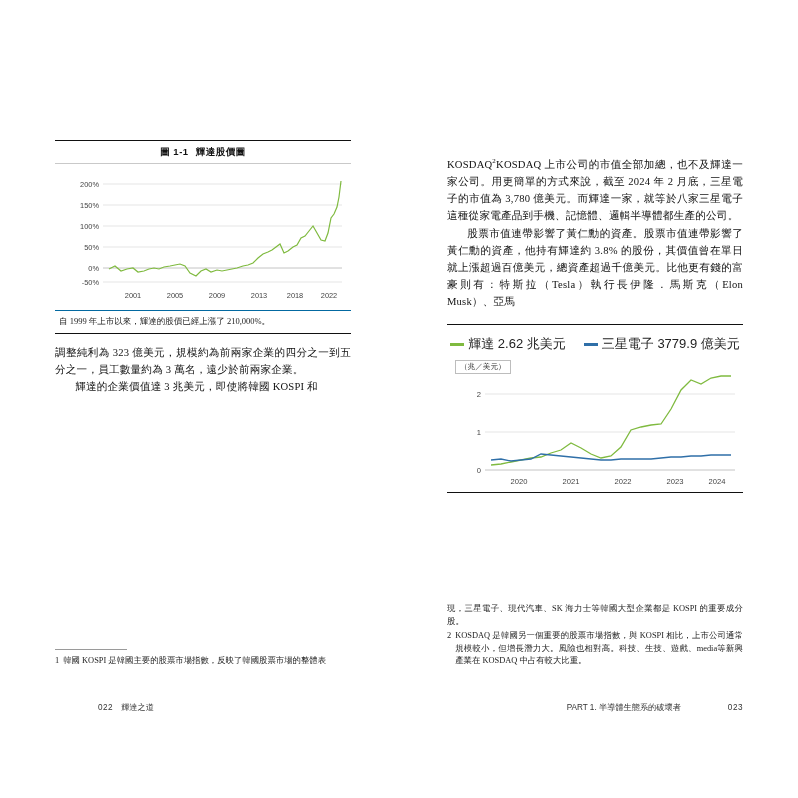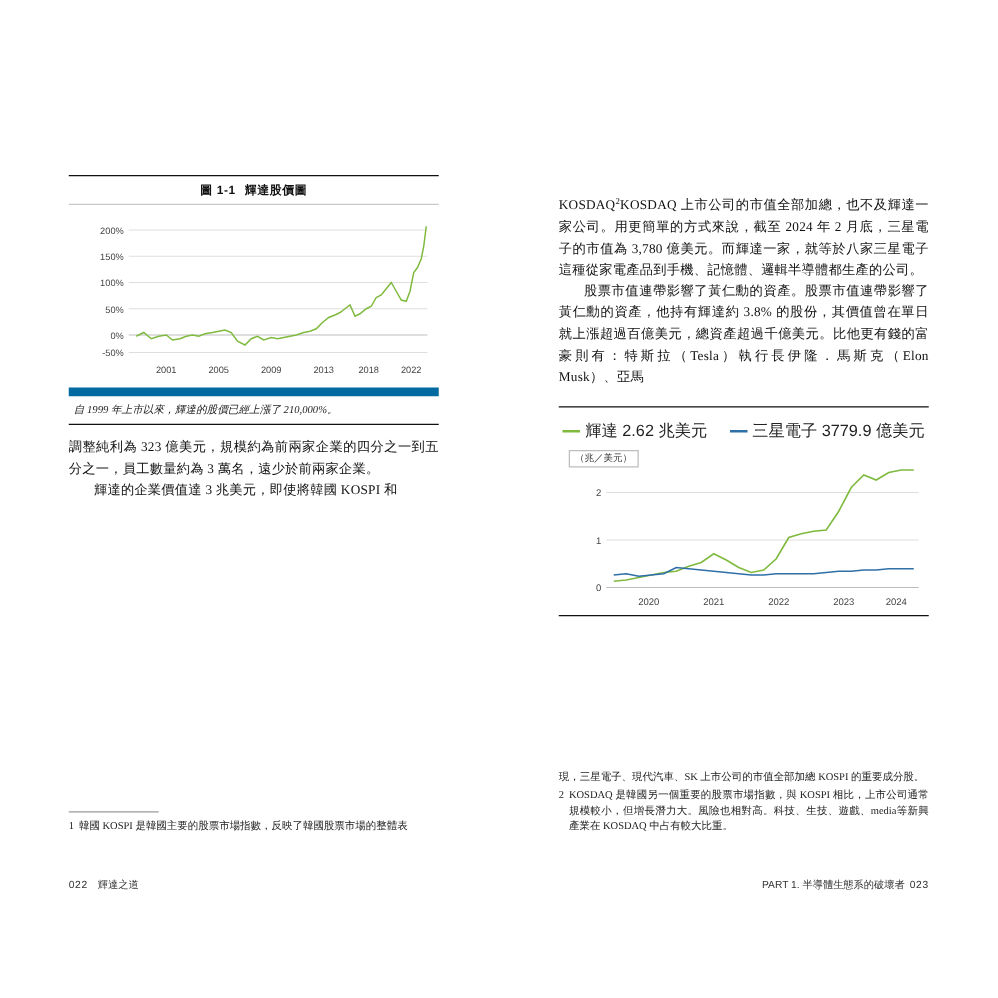--- a/index.html
+++ b/index.html
@@ -38,24 +38,23 @@
     border-bottom:1px solid #c9c9c9;
     font-family:"Liberation Sans", sans-serif;
     font-weight:bold;
     color:#111;
   }
   .fig-caption .num{margin-right:4px;}
   .fig-body{padding:6px 2px 2px 2px;}
   .fig-note{
     font-size:8.5px;
     padding:5px 2px 5px 4px;
-    border-top:7px solid #0369a1;
+    border-top:1px solid #0369a1;
     color:#222;
     line-height:1.4;
-    font-style:italic;
   }
 
   
   .legend{
     display:flex;justify-content:center;gap:18px;
     font-size:13px;padding:4px 0 2px 0;
     font-family:"Liberation Sans", sans-serif;
     color:#222;
   }
   .legend .item{display:flex;align-items:center;gap:4px;}
@@ -98,21 +97,21 @@
   .fn .t{flex:1 1 auto;}
 
   
   .footer{
     position:absolute;bottom:-32px;left:0;width:100%;
     font-size:8.2px;color:#333;
     font-family:"Liberation Sans", sans-serif;
   }
   .footer-left{position:absolute;left:0;display:flex;gap:8px;align-items:baseline;}
   .footer-right{position:absolute;right:0;display:flex;gap:4px;align-items:baseline;}
-  .folio{letter-spacing:.5px;}
+  .folio{letter-spacing:.5px;margin-left:43px;}
 
   
   .chart-wrap{position:relative;width:100%;}
   svg{display:block;}
   .axis-t{font-family:"Liberation Sans", sans-serif;font-size:7.4px;fill:#444;}
   .axis-t2{font-family:"Liberation Sans", sans-serif;font-size:7.6px;fill:#444;}
   .grid{stroke:#dedede;stroke-width:.8;}
   .zero{stroke:#bdbdbd;stroke-width:.9;}
   sup{font-size:.66em;vertical-align:super;}
 </style>
@@ -221,21 +220,21 @@
               <polyline fill="none" stroke="#7fba3f" stroke-width="1.3" points="42,91 52,90 62,88 72,86 82,84 92,83 102,79 112,76 122,69 132,74 142,80 152,84 162,82 172,73 182,56 192,53 202,51 212,50 222,35 232,16 242,6 252,10 262,4 272,2 282,2"></polyline>
 
               <polyline fill="none" stroke="#2f6fa8" stroke-width="1.3" points="42,86 52,85 62,87 72,86 82,85 92,80 102,81 112,82 122,83 132,84 142,85 152,86 162,86 172,85 182,85 192,85 202,85 212,84 222,83 232,83 242,82 252,82 262,81 272,81 282,81"></polyline>
             </svg>
           </div>
         </div>
       </div>
 
       <div class="footnotes">
         <div class="fn">
-          <span class="t">現，三星電子、現代汽車、SK 上市公司的市值全部加總 KOSPI 的重要成分股。</span>
+          <span class="t">現，三星電子、現代汽車、SK 海力士等韓國大型企業都是 KOSPI 的重要成分股。</span>
         </div>
         <div class="fn">
           <span class="n">2</span>
           <span class="t">KOSDAQ 是韓國另一個重要的股票市場指數，與 KOSPI 相比，上市公司通常規模較小，但增長潛力大。風險也相對高。科技、生技、遊戲、media等新興產業在 KOSDAQ 中占有較大比重。</span>
         </div>
       </div>
 
       <div class="footer">
         <div class="footer-right">
           <span>PART 1. 半導體生態系的破壞者</span>

